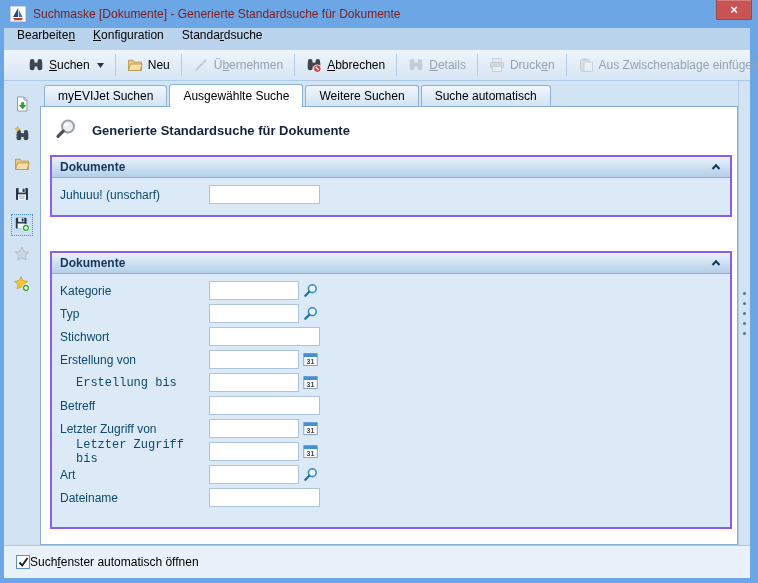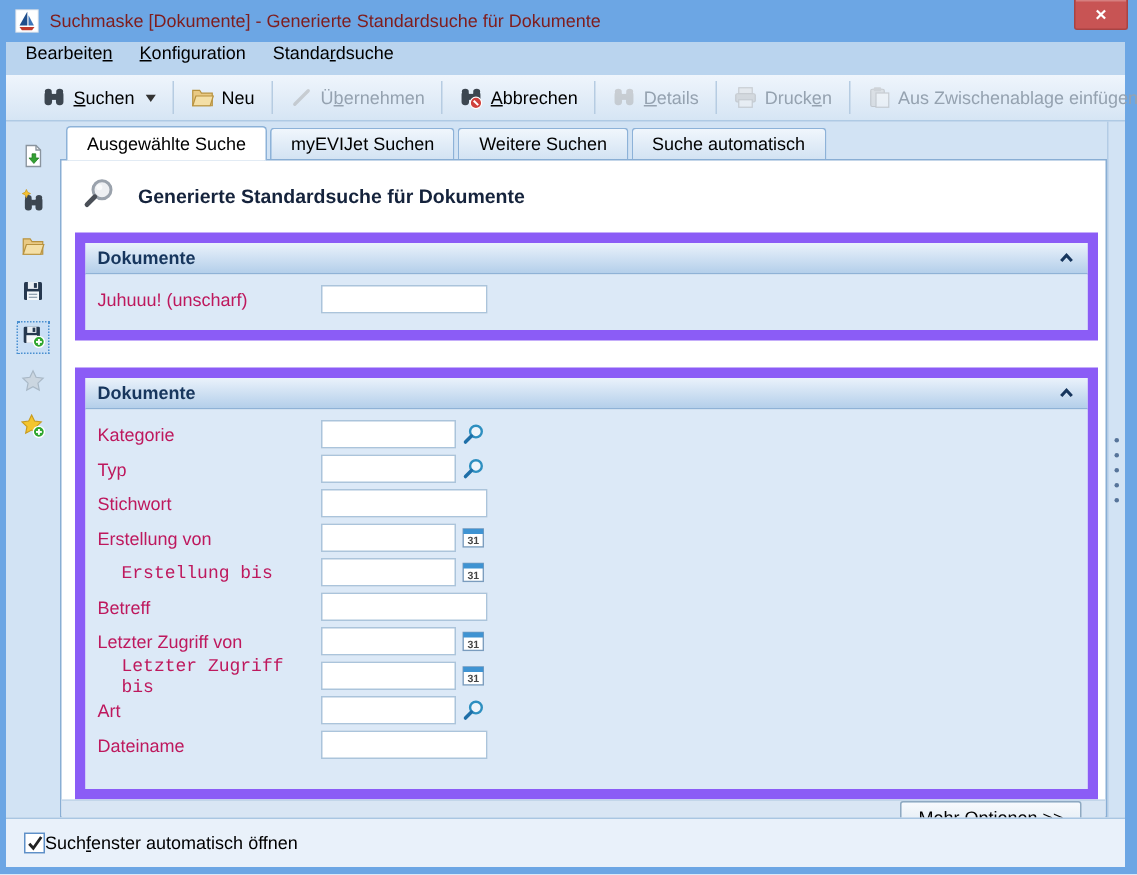--- a/index.html
+++ b/index.html
@@ -49,30 +49,30 @@
   .tabwrap { flex:1 1 auto; display:flex; flex-direction:column; min-width:0; padding-top:3px; }
   .tabstrip { height:22px; flex:0 0 auto; display:flex; align-items:flex-end; padding-left:4px; position:relative; z-index:2; }
   .tab { padding:3px 13px 3px; background:linear-gradient(#F0F6FC,#D3E3F3); border:1px solid #8DB2D8;
          border-bottom:none; border-radius:3px 3px 0 0; margin-right:2px; white-space:nowrap; cursor:default; }
   .tab.active { background:#fff; padding-top:4px; padding-bottom:4px; margin-bottom:-1px; }
 
   .panel { flex:1 1 auto; background:#fff; border:1px solid #89AED4; display:flex; flex-direction:column; min-height:0; }
   .panel-header { display:flex; align-items:center; gap:15px; padding:11px 12px 7px 14px; flex:0 0 auto; }
   .panel-title { font-size:13px; font-weight:bold; color:#15233c; }
 
-  .group { margin:5px 5px 0 9px; border:7px solid #8b5cf6; flex:0 0 auto; }
+  .group { margin:5px 5px 16px 9px; border:2px solid #8b5cf6; flex:0 0 auto; }
   .group.second { margin-top:18px; }
   .ghead { height:21px; background:linear-gradient(#EAF2FB,#B4CFEA); border-bottom:1px solid #8FB2D6;
            display:flex; align-items:center; justify-content:space-between; padding:0 8px; }
   .gtitle { font-weight:bold; color:#17365D; }
   .gchev { display:inline-flex; cursor:pointer; }
   .gbody { background:#DCE9F7; padding:5px 0 9px; }
   .group.second .gbody { padding:5px 0 18px; }
   .frow { height:23px; display:flex; align-items:center; padding-left:8px; }
-  .flabel { width:149px; flex:0 0 auto; color:#be185d; }
+  .flabel { width:149px; flex:0 0 auto; color:#0c4a6e; }
   .flabel.indent { padding-left:16px;font-family:Liberation Mono, monospace; }
   .finput { height:19px; border:1px solid #ABC4DB; background:#fff; font:12px "Liberation Sans","DejaVu Sans",sans-serif;
             padding:0 3px; outline:none; }
   .finput.w-plain { width:111px; }
   .finput.w-icon { width:90px; }
   .ficon { margin-left:4px; display:inline-flex; cursor:pointer; }
 
   .optionbar { margin-top:auto; height:33px; flex:0 0 auto; background:#D9E6F4; border-top:1px solid #C2D6E9;
                display:flex; align-items:flex-start; justify-content:flex-end; padding-right:16px; }
   .more-btn { font:12px "Liberation Sans","DejaVu Sans",sans-serif; padding:3px 11px;
@@ -261,22 +261,22 @@
                 <path d="M8 1.2 L10.05 5.5 14.75 6.1 11.3 9.4 12.18 14.05 8 11.8 3.82 14.05 4.7 9.4 1.25 6.1 5.95 5.5 Z" fill="#F4C52E" stroke="#C89B1F" stroke-width="0.8" transform="translate(-0.5,-0.5) scale(0.95)"></path>
                 <circle cx="11.9" cy="11.9" r="3.7" fill="#2EA62E" stroke="#fff" stroke-width="0.9"></circle>
  <rect x="11.3" y="10" width="1.3" height="3.9" fill="#fff"></rect>
                 <rect x="10" y="11.3" width="3.9" height="1.3" fill="#fff"></rect>
               </svg></span>
           </div>
         </div>
 
       <div class="tabwrap">
         <div class="tabstrip">
+            <div class="tab">myEVIJet Suchen</div>
             <div class="tab active">Ausgewählte Suche</div>
-            <div class="tab">myEVIJet Suchen</div>
             <div class="tab">Weitere Suchen</div>
             <div class="tab">Suche automatisch</div>
           </div>
 
         <div class="panel">
           <div class="panel-header">
             <span class="big-mag"><svg width="22" height="22" viewBox="0 0 22 22" xmlns="http://www.w3.org/2000/svg">
                   <circle cx="13" cy="8.5" r="6" fill="#EDEFF2" stroke="#9aa2ac" stroke-width="2"></circle>
     <circle cx="11.2" cy="6.8" r="2" fill="#fafbfc" opacity="0.9"></circle>
     <line x1="8.2" y1="13.2" x2="3" y2="18.4" stroke="#4a4f57" stroke-width="3.2" stroke-linecap="round"></line>

